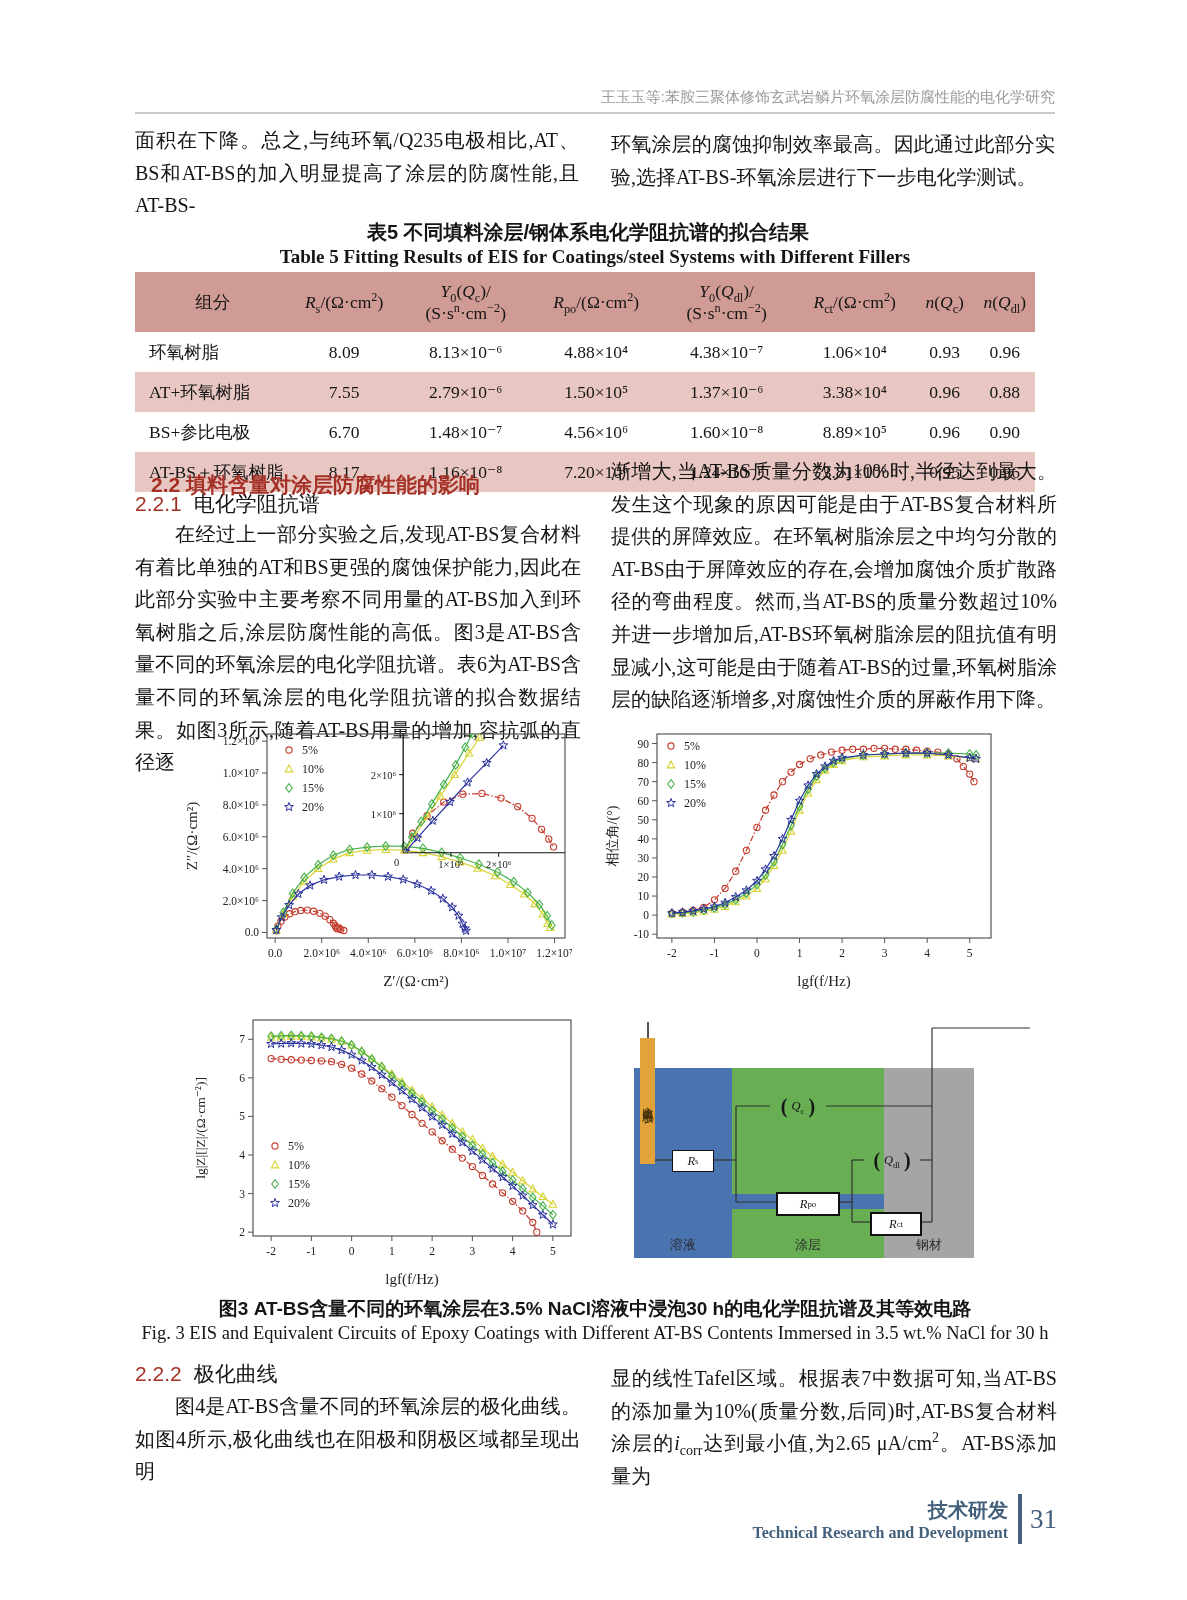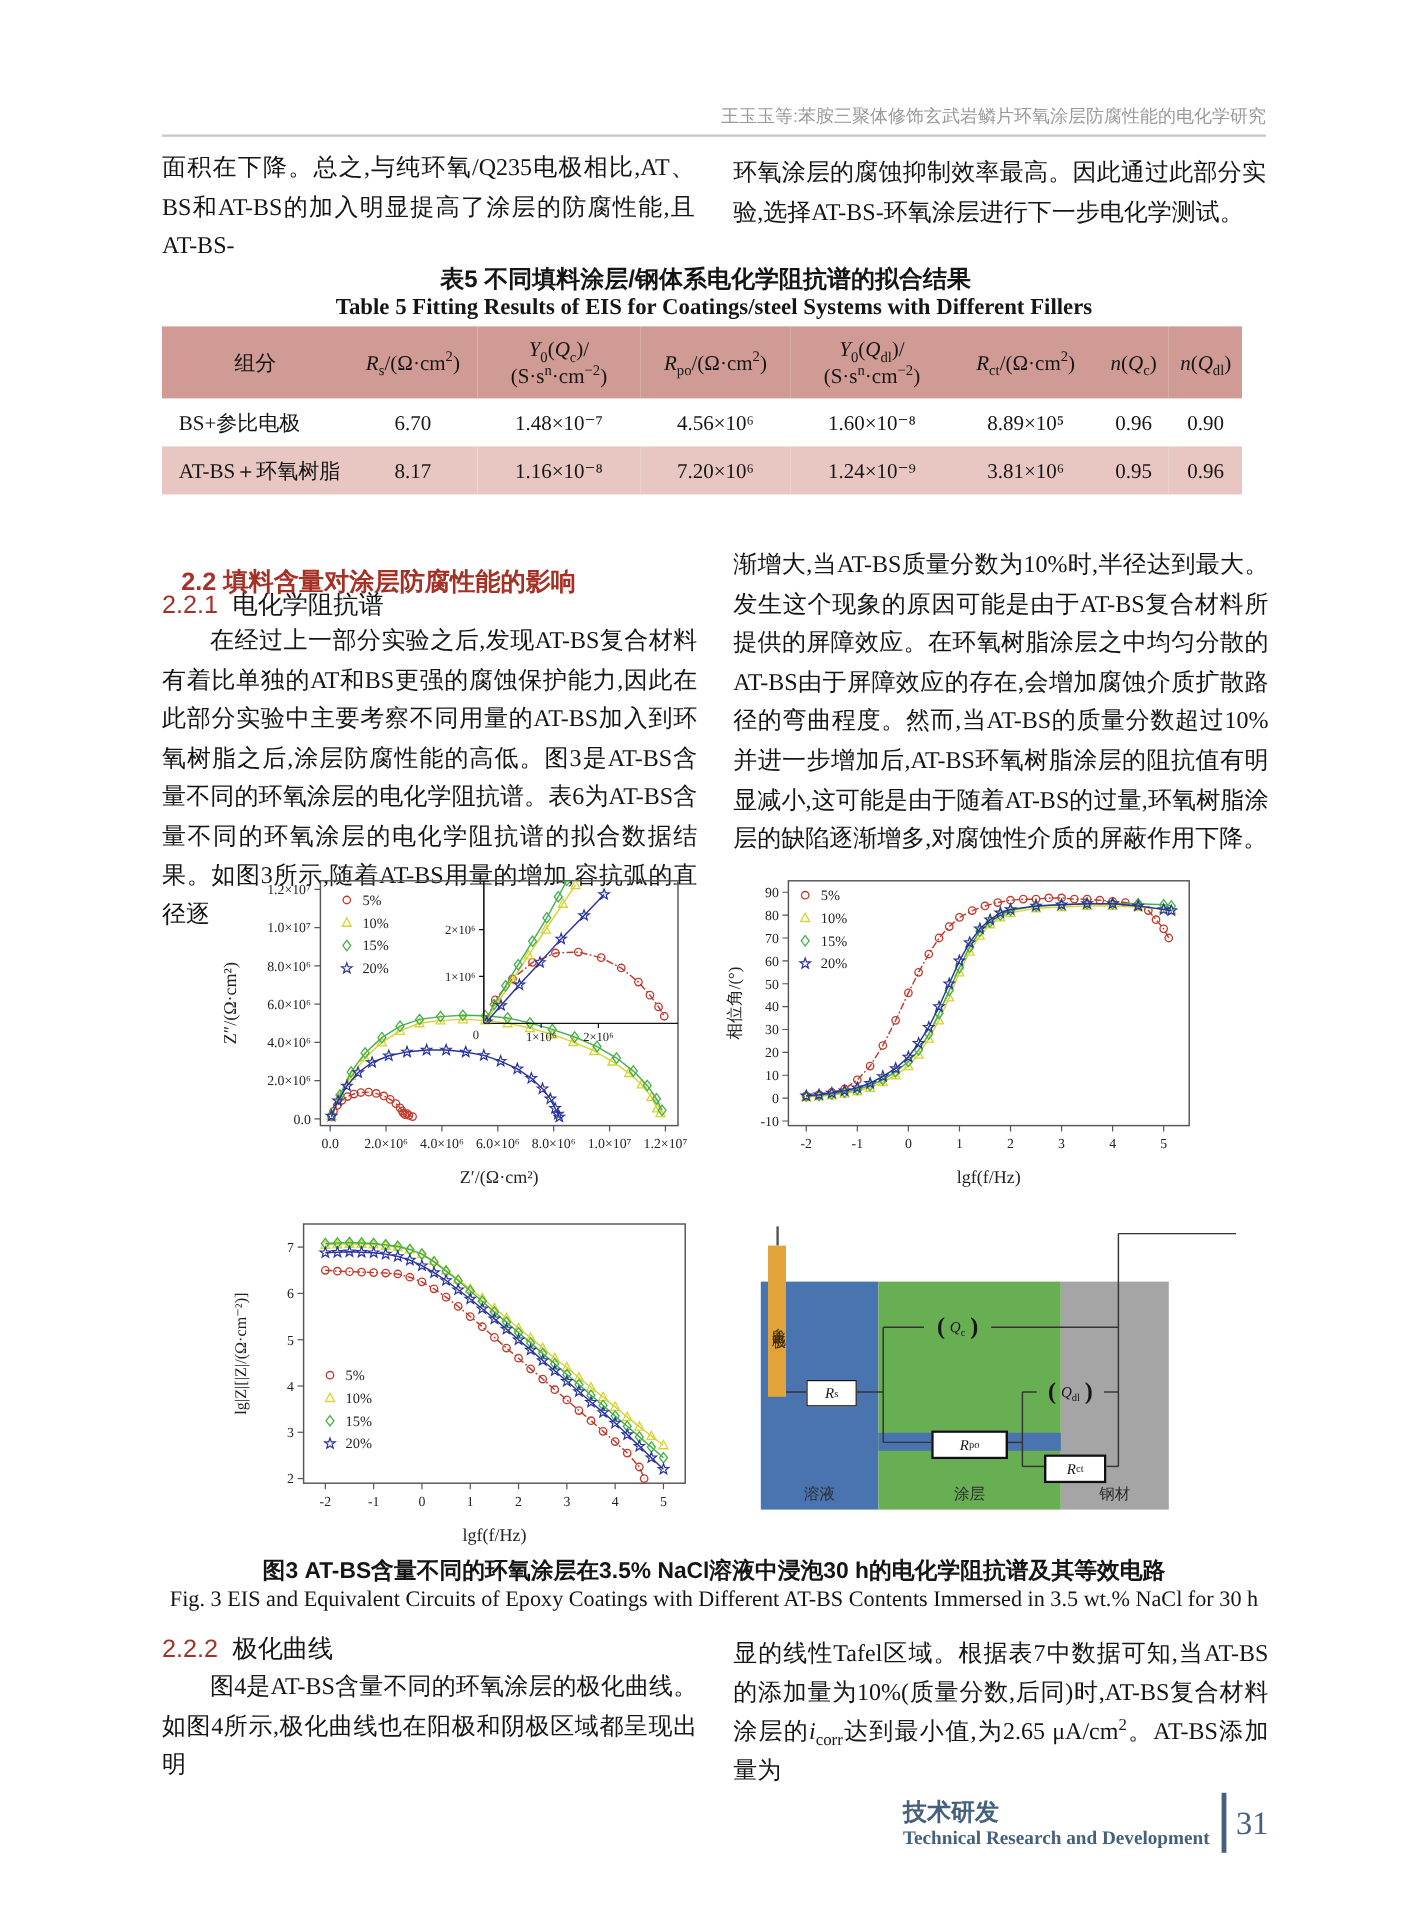--- a/index.html
+++ b/index.html
@@ -18,21 +18,21 @@
   table.t5 th{background:#d09b94;font-weight:normal;padding:8px 4px;text-align:center;vertical-align:middle;line-height:22px}
   table.t5 td{padding:8px 4px;text-align:center}
   table.t5 td:first-child{text-align:left;padding-left:14px}
   table.t5 tbody tr:nth-child(even){background:#e8c7c2}
   .h22{font-family:"Liberation Sans","DejaVu Sans",sans-serif;font-weight:bold;font-size:21px;color:#a53126;margin:16px}
   .h-sub .num{font-family:"Liberation Sans","DejaVu Sans",sans-serif;font-size:21px;color:#a53126}
   .h-sub .ttl{font-size:21px;color:#151515;margin-left:12px}
   .cap-zh{font-family:"Liberation Sans","DejaVu Sans",sans-serif;font-weight:bold;font-size:19px;text-align:center}
   .cap-en{font-weight:normal;font-size:18.5px;text-align:center}
   .footer{display:flex;align-items:center}
-  .footer .f-zh{font-family:"Liberation Sans","DejaVu Sans",sans-serif;font-weight:bold;font-size:20px;color:#44607c;text-align:left}
+  .footer .f-zh{font-family:"Liberation Sans","DejaVu Sans",sans-serif;font-weight:bold;font-size:20px;color:#44607c;text-align:right}
   .footer .f-en{font-weight:bold;font-size:16px;color:#44607c;text-align:right}
   .footer .f-bar{width:4px;height:50px;background:#44607c;margin:0 8px 0 10px}
   .footer .f-pg{font-size:27px;color:#44607c}
   
   .circuit{position:absolute;width:400px;height:262px}
   .c-reg{position:absolute;top:58px;height:190px}
   .c-stripe{position:absolute;top:184px;left:102px;width:152px;height:15px}
   .c-electrode{position:absolute;left:10px;top:28px;width:15px;height:126px;display:flex;align-items:center;justify-content:center}
   .c-electrode span{writing-mode:vertical-rl;letter-spacing:2px;font-size:11.5px;color:#3f2d05;font-family:"Liberation Sans",sans-serif}
   .c-stem{position:absolute;left:17px;top:12px;width:2px;height:16px;background:#555}
@@ -64,20 +64,40 @@
         <th style="width:105px"><i>R</i><sub>s</sub>/(Ω·cm<sup>2</sup>)</th>
         <th style="width:140px"><i>Y</i><sub>0</sub>(<i>Q</i><sub>c</sub>)/<br>(S·s<sup>n</sup>·cm<sup>−2</sup>)</th>
         <th style="width:125px"><i>R</i><sub>po</sub>/(Ω·cm<sup>2</sup>)</th>
         <th style="width:140px"><i>Y</i><sub>0</sub>(<i>Q</i><sub>dl</sub>)/<br>(S·s<sup>n</sup>·cm<sup>−2</sup>)</th>
         <th style="width:120px"><i>R</i><sub>ct</sub>/(Ω·cm<sup>2</sup>)</th>
         <th style="width:55px"><i>n</i>(<i>Q</i><sub>c</sub>)</th>
         <th style="width:55px"><i>n</i>(<i>Q</i><sub>dl</sub>)</th>
       </tr>
     </thead>
     <tbody id="t5body">
+        <tr>
+          <td>环氧树脂</td>
+          <td>8.09</td>
+          <td>8.13×10⁻⁶</td>
+          <td>4.88×10⁴</td>
+          <td>4.38×10⁻⁷</td>
+          <td>1.06×10⁴</td>
+          <td>0.93</td>
+          <td>0.96</td>
+        </tr>
+        <tr>
+          <td>AT+环氧树脂</td>
+          <td>7.55</td>
+          <td>2.79×10⁻⁶</td>
+          <td>1.50×10⁵</td>
+          <td>1.37×10⁻⁶</td>
+          <td>3.38×10⁴</td>
+          <td>0.96</td>
+          <td>0.88</td>
+        </tr>
         <tr>
           <td>BS+参比电极</td>
           <td>6.70</td>
           <td>1.48×10⁻⁷</td>
           <td>4.56×10⁶</td>
           <td>1.60×10⁻⁸</td>
           <td>8.89×10⁵</td>
           <td>0.96</td>
           <td>0.90</td>
         </tr>

